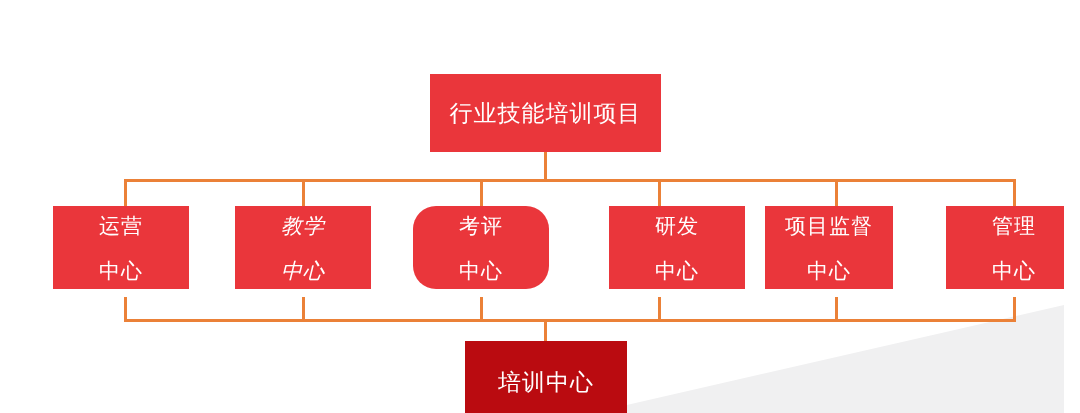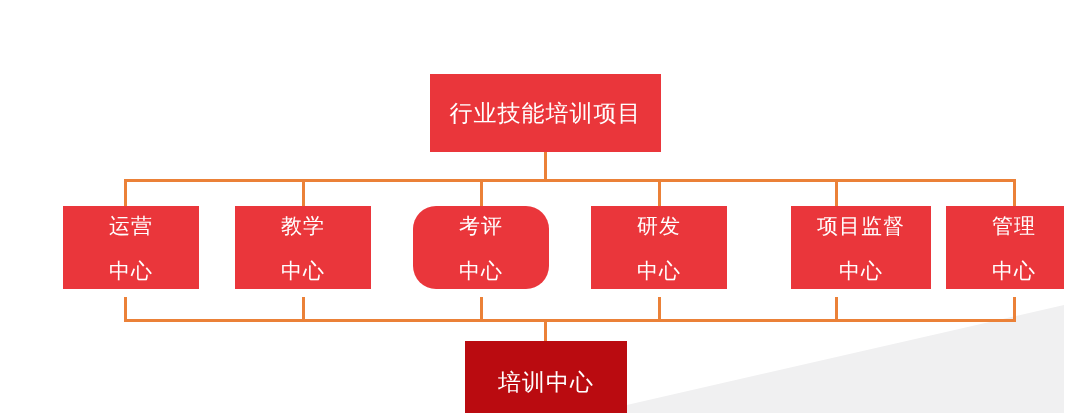--- a/index.html
+++ b/index.html
@@ -68,25 +68,25 @@
     width: 231px; height: 78px;
     font-size: 23px;
   }
 
   .node.center {
     top: 174px;
     width: 136px; height: 83px;
     font-size: 21px;
     line-height: 29px;
   }
-  .node.c1 { left: 31px; }
-  .node.c2 { left: 203px; }
+  .node.c1 { left: 21px; }
+  .node.c2 { left: 203px; font-style: italic; }
   .node.c3 { left: 381px; border-radius: 23px; }
-  .node.c4 { left: 559px; }
-  .node.c5 { left: 759px; width: 140px; align-items: center; }
+  .node.c4 { left: 577px; }
+  .node.c5 { left: 733px; width: 128px; align-items: center; }
   .node.c6 { left: 914px; text-align: center; }
 
   .node.bottom {
     left: 433px; top: 309px;
     width: 162px; height: 82px;
     background: var(--deep-red);
     font-size: 23px;
   }
 </style>
 </head>

